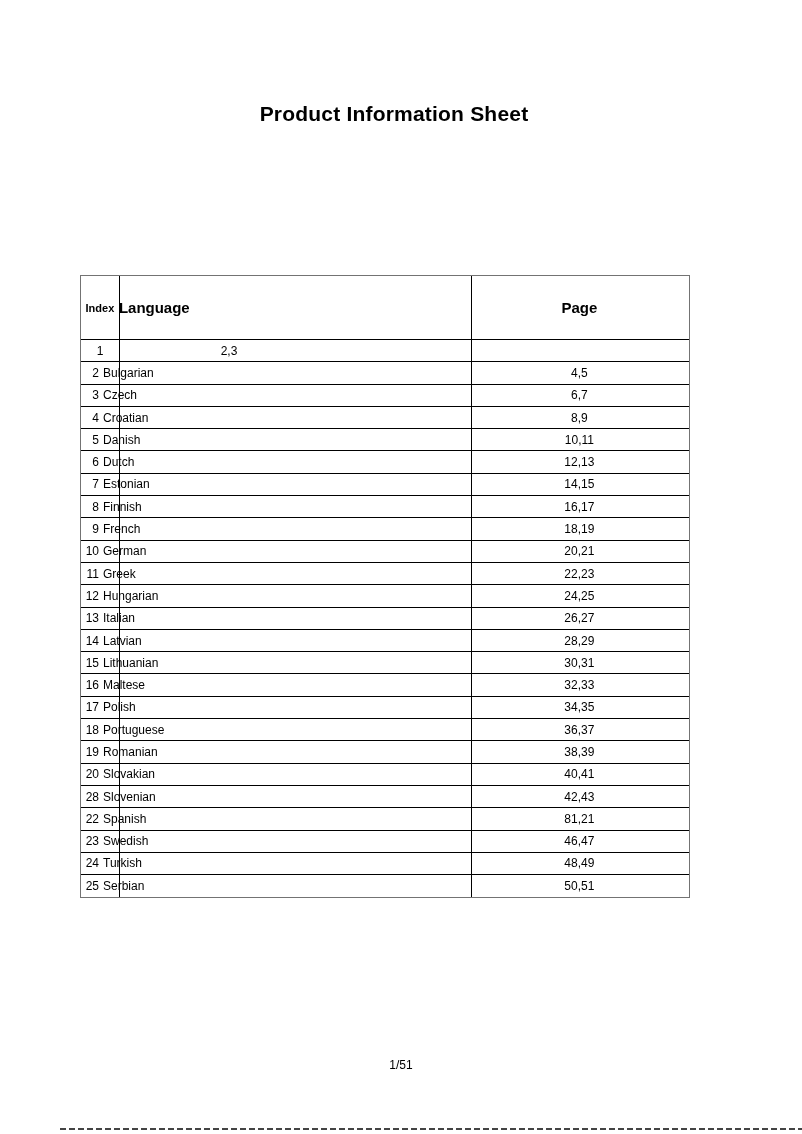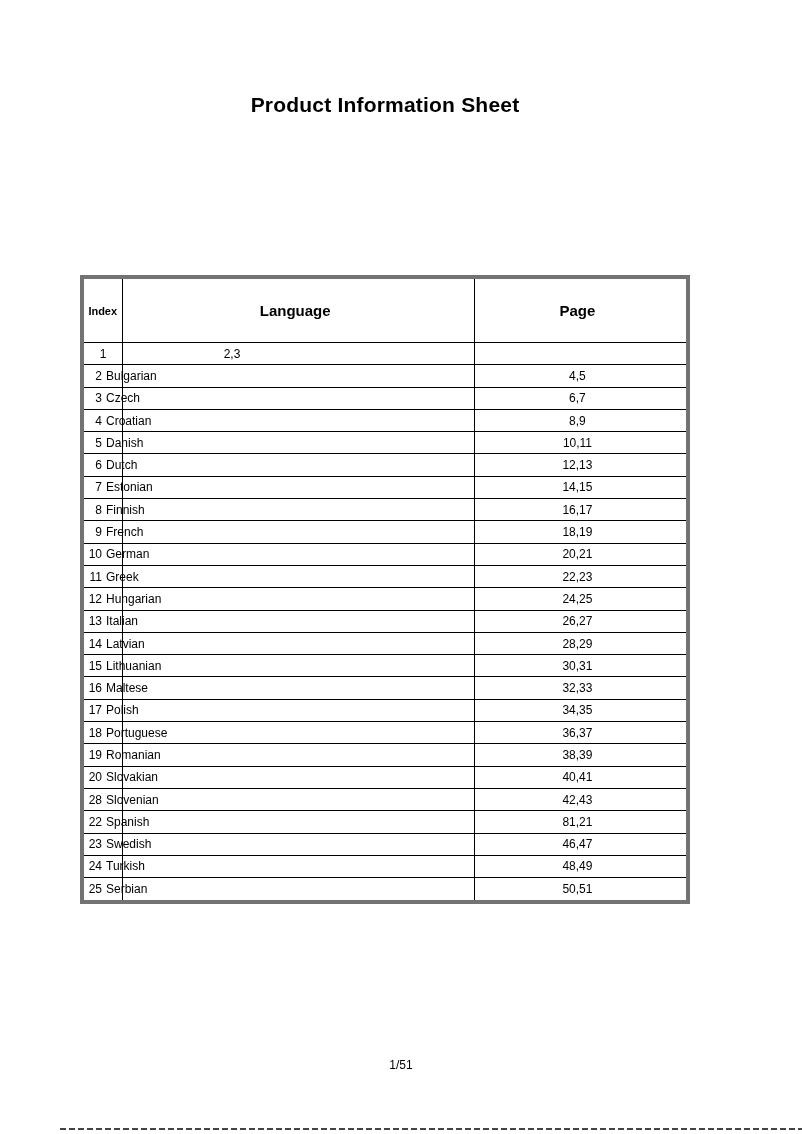--- a/index.html
+++ b/index.html
@@ -17,29 +17,29 @@
     overflow: hidden;
   }
   .doc-title {
     position: absolute;
     top: 93px;
     left: 80px;
     width: 610px;
     text-align: center;
     font-size: 21px;
     font-weight: bold;
-    margin: 0;
+    margin: 9px;
     letter-spacing: 0.2px;
   }
   .lang-table {
     position: absolute;
     top: 275px;
     left: 80px;
     width: 610px;
-    border: 4px solid #737373;
+    border: 1px solid #737373;
     box-sizing: border-box;
     background: #fff;
   }
   .vline {
     position: absolute;
     top: 0;
     bottom: 0;
     width: 1px;
     background: #000;
     z-index: 3;
@@ -48,21 +48,21 @@
   .vline-1 { left: 38px; }
   .vline-2 { left: 390px; }
   .header-row {
     display: flex;
     align-items: center;
     height: 64px;
     border-bottom: 1px solid #000;
     box-sizing: border-box;
   }
   .col-index { width: 38px; text-align: center; box-sizing: border-box; }
-  .col-lang  { width: 352px; text-align: center; box-sizing: border-box; }
+  .col-lang  { width: 352px; box-sizing: border-box; }
   .col-page  { width: 220px; text-align: center; box-sizing: border-box; }
   .hdr-index { font-size: 11px; font-weight: bold; }
   .hdr-lang, .hdr-page { font-size: 15px; font-weight: bold; }
   .row {
     display: flex;
     align-items: center;
     height: 22.3px;
     border-bottom: 1px solid #000;
     box-sizing: border-box;
     font-size: 12px;

